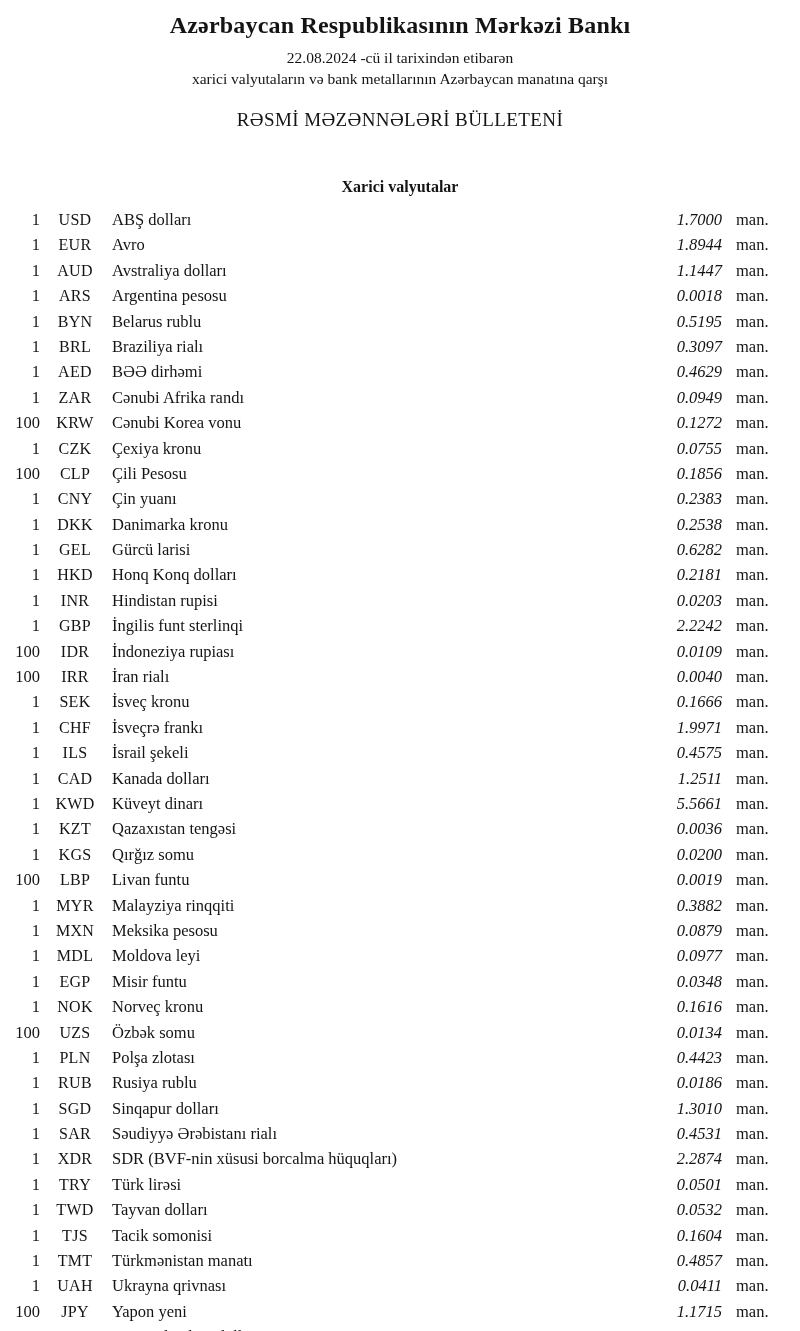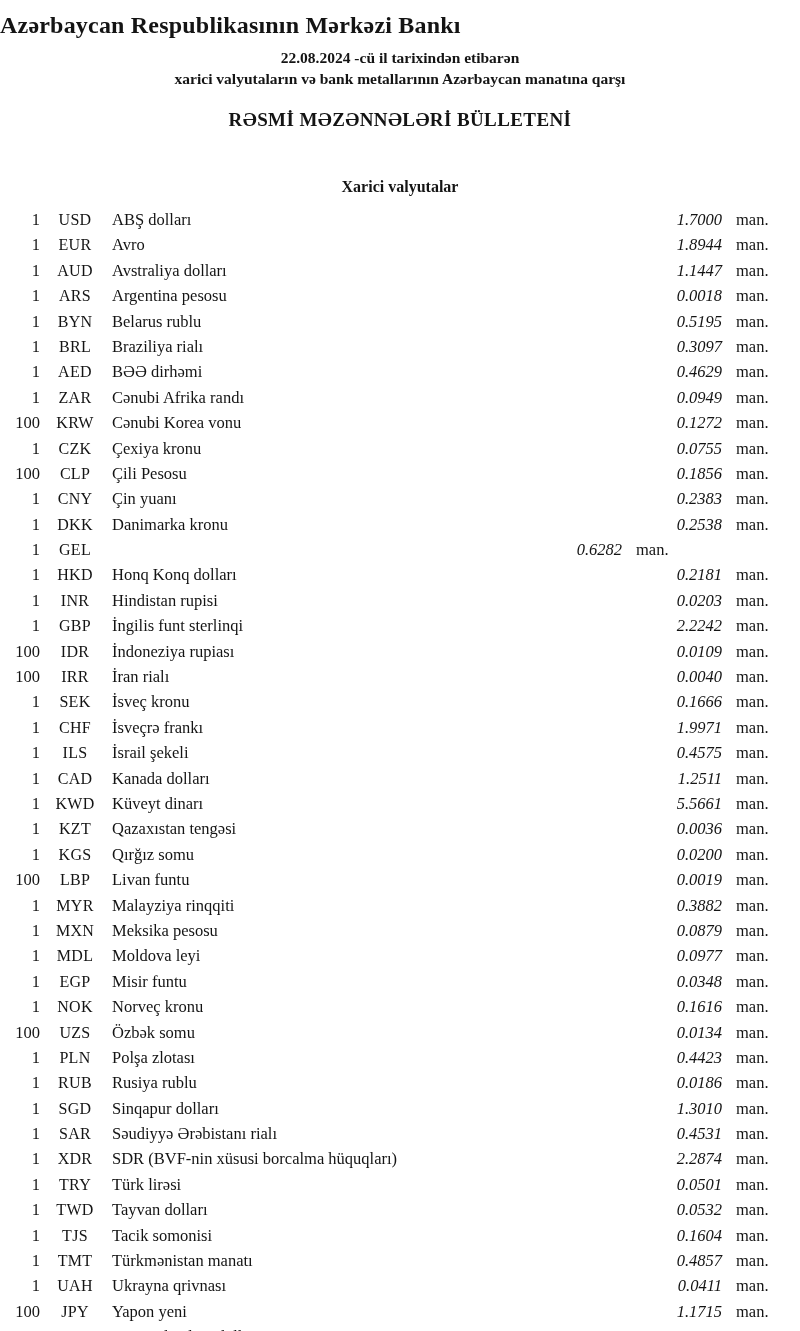--- a/index.html
+++ b/index.html
@@ -14,28 +14,29 @@
   }
   .page {
     width: 800px;
     min-height: 1331px;
     box-sizing: border-box;
     padding-top: 10px;
     background: #ffffff;
   }
   .doc-header h1 {
     margin: 2px 0 10px 0;
+    text-align: center;
     font-size: 24px;
     font-weight: bold;
     letter-spacing: 0.2px;
   }
   .doc-header .hline {
     margin: 3px 0;
     text-align: center;
-    font-weight: bold;
+    font-weight: normal;
     font-size: 15.5px;
   }
   .doc-header .bulletin-line {
     font-size: 19px;
     letter-spacing: 0.4px;
     margin-top: 21px;
   }
   .section-title {
     margin: 47px 0 11px 0;
     text-align: center;
@@ -161,20 +162,21 @@
       <div class="row">
         <span class="qty">1</span>
         <span class="code">DKK</span>
         <span class="name">Danimarka kronu</span>
         <span class="rate">0.2538</span>
         <span class="unit">man.</span>
       </div>
       <div class="row">
         <span class="qty">1</span>
         <span class="code">GEL</span>
+        <span class="name">Gürcü larisi</span>
         <span class="rate">0.6282</span>
         <span class="unit">man.</span>
       </div>
       <div class="row">
         <span class="qty">1</span>
         <span class="code">HKD</span>
         <span class="name">Honq Konq dolları</span>
         <span class="rate">0.2181</span>
         <span class="unit">man.</span>
       </div>

